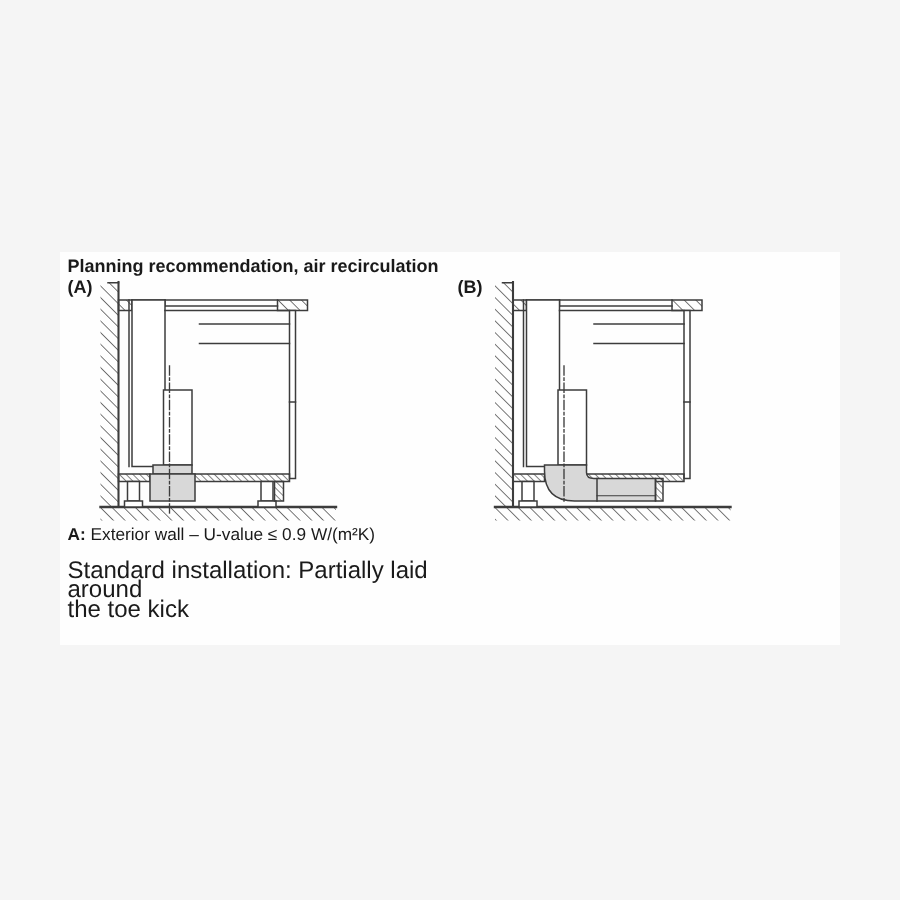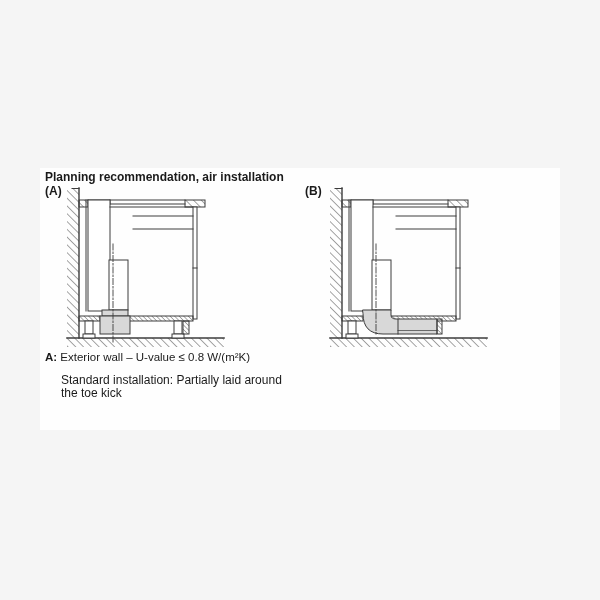--- a/index.html
+++ b/index.html
@@ -30,43 +30,43 @@
     position:absolute;left:17px;top:2px;
     width:168px;height:162px;
   }
   .fig-b .diagram{left:20px;}
   .caption{
     position:absolute;left:0;top:167px;
     font-size:11.5px;white-space:nowrap;
   }
   .caption b{font-weight:bold;}
   .description{
-    position:absolute;left:16px;top:190px;
-    font-size:12px;line-height:13px;
+    position:absolute;left:0;top:190px;
+    font-size:16px;line-height:13px;
     white-space:pre-line;
   }
   svg{display:block;}
 </style>
 </head>
 <body>
 
 <svg width="0" height="0" style="position:absolute" aria-hidden="true">
   <defs>
     <pattern id="h1" patternUnits="userSpaceOnUse" width="5.5" height="5.5" patternTransform="rotate(-45)">
       <line x1="0" y1="0" x2="0" y2="5.5" stroke="#4a4a4a" stroke-width="1"></line>
     </pattern>
     <pattern id="h2" patternUnits="userSpaceOnUse" width="3.2" height="3.2" patternTransform="rotate(-45)">
       <line x1="0" y1="0" x2="0" y2="3.2" stroke="#4a4a4a" stroke-width="0.9"></line>
     </pattern>
   </defs>
 </svg>
 
 <div class="card">
 
-  <div class="page-title">Planning recommendation, air installation</div>
+  <div class="page-title">Planning recommendation, air recirculation</div>
 
   <div class="figure fig-a">
     <div class="fig-label">(A)</div>
 
     <svg class="diagram" viewBox="0 0 168 162">
       <g stroke="#3c3c3c" stroke-width="1" fill="none" stroke-linecap="square">
 
         <rect x="5" y="2" width="12" height="150" fill="url(#h1)" stroke="none"></rect>
         <line x1="17" y1="2" x2="17" y2="152" stroke-width="1.4"></line>
         <line x1="10" y1="2.5" x2="17" y2="2.5"></line>
@@ -112,21 +112,21 @@
           <rect x="21" y="148" width="12" height="4" fill="#fff"></rect>
           <rect x="112" y="135" width="8" height="13" fill="#fff"></rect>
           <rect x="110" y="148" width="12" height="4" fill="#fff"></rect>
         </g>
         <rect x="121" y="135" width="6" height="13" fill="url(#h2)"></rect>
         <line x1="51" y1="58" x2="51" y2="157" stroke-dasharray="6 2 1.5 2" stroke-width="0.9"></line>
       </g>
     </svg>
 
     <div class="caption">
-      <b>A:</b><span> Exterior wall – U-value ≤ 0.8 W/(m²K)</span>
+      <b>A:</b><span> Exterior wall – U-value ≤ 0.9 W/(m²K)</span>
     </div>
     <div class="description">Standard installation: Partially laid around
 the toe kick</div>
   </div>
 
   <div class="figure fig-b">
     <div class="fig-label">(B)</div>
 
     <svg class="diagram" viewBox="0 0 168 162">
       <g stroke="#3c3c3c" stroke-width="1" fill="none" stroke-linecap="square">

